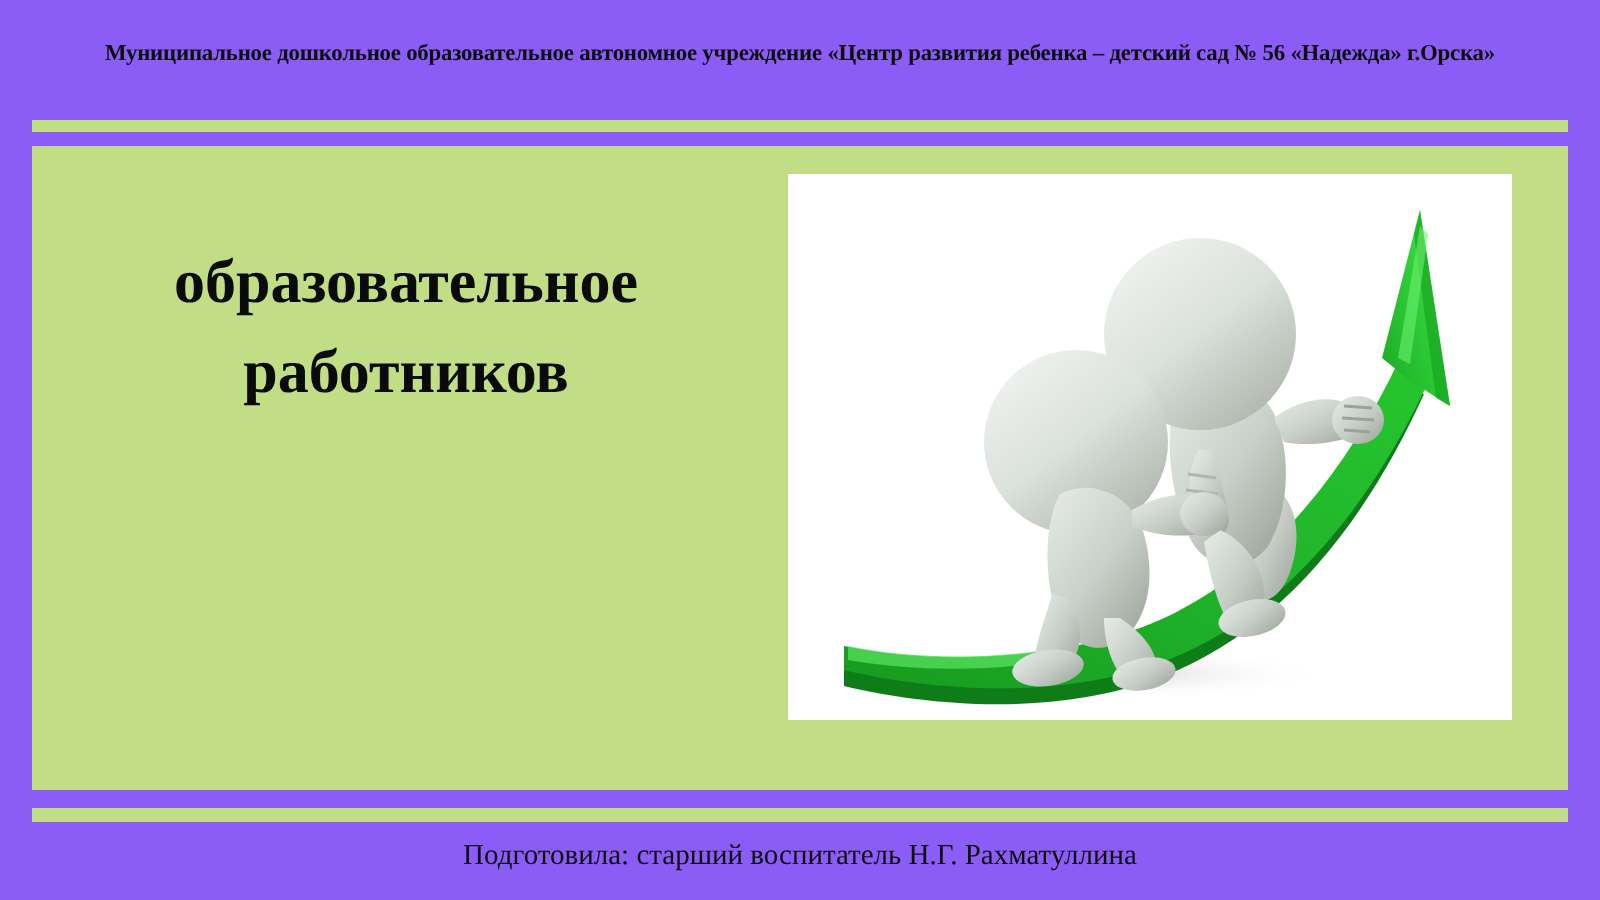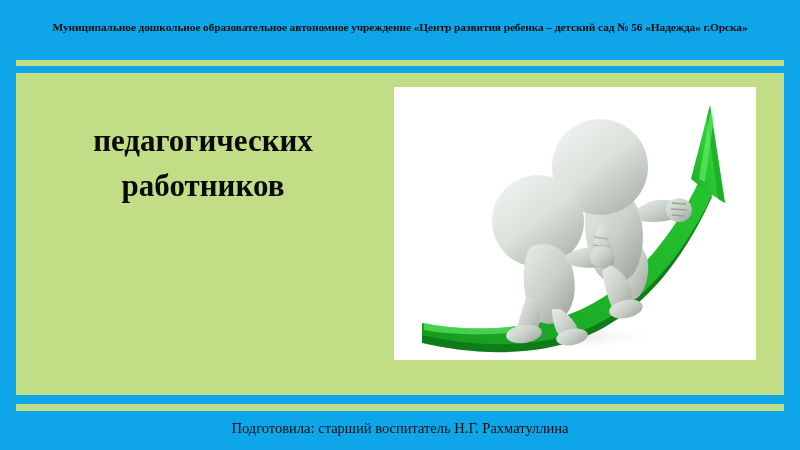--- a/index.html
+++ b/index.html
@@ -13,21 +13,21 @@
     overflow: hidden;
     font-family: "Liberation Serif", "DejaVu Serif", serif;
     position: relative;
   }
 
   #slide {
     position: absolute;
     inset: 0;
     width: 800px;
     height: 450px;
-    background: #0ea5e9;
+    background: #8b5cf6;
   }
 
   
   .header-text {
     position: absolute;
     left: 40px;
     top: 19px;
     width: 720px;
     text-align: center;
     font-family: "Liberation Serif", "DejaVu Serif", serif;
@@ -114,21 +114,21 @@
   <div class="header-text">
     <span>Муниципальное дошкольное образовательное автономное учреждение «Центр развития ребенка – детский сад № 56</span>
     <span>«Надежда» г.Орска»</span>
   </div>
 
   <div class="bar bar-top"></div>
 
   <div class="panel"></div>
 
   <div class="title">
-    <span class="title-line">педагогических</span>
+    <span class="title-line">образовательное</span>
     <span class="title-line">работников</span>
   </div>
 
   <div class="photo-frame">
     <svg width="362" height="273" viewBox="0 0 362 273">
       <defs>
         <linearGradient id="arrowShaft" x1="0" y1="1" x2="1" y2="0">
           <stop offset="0" stop-color="#179a20"></stop>
           <stop offset="0.45" stop-color="#1fb229"></stop>
           <stop offset="1" stop-color="#26c62f"></stop>

